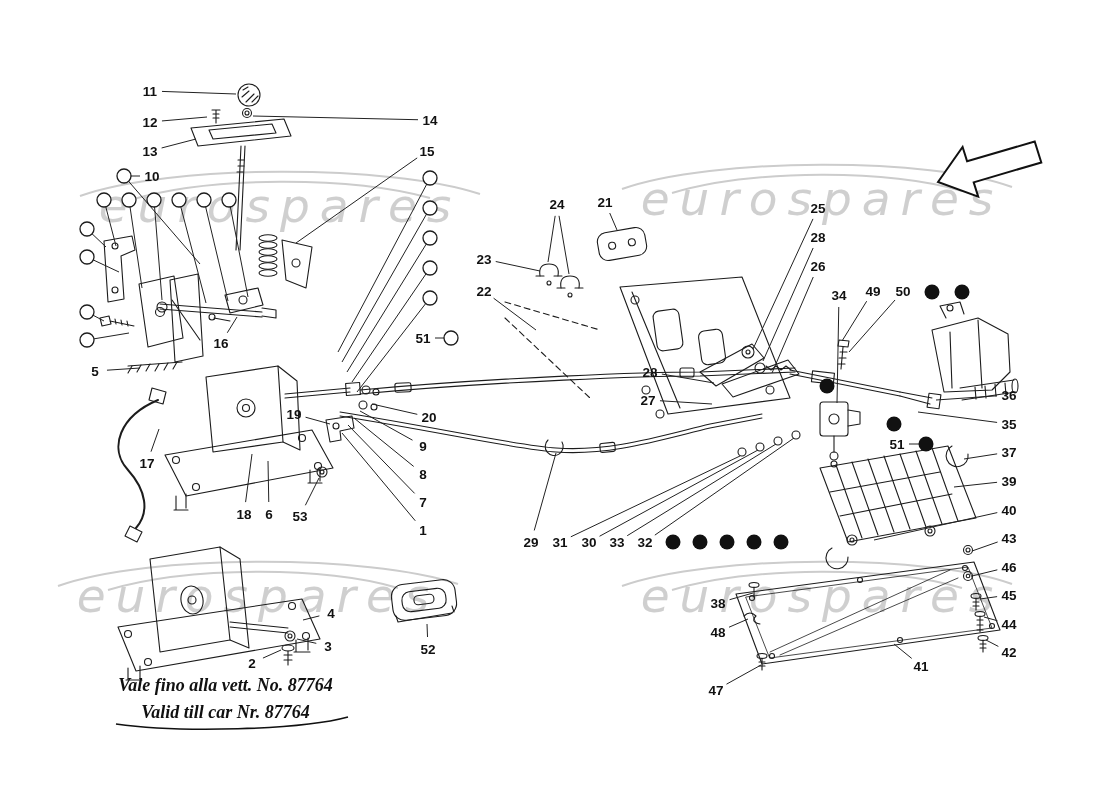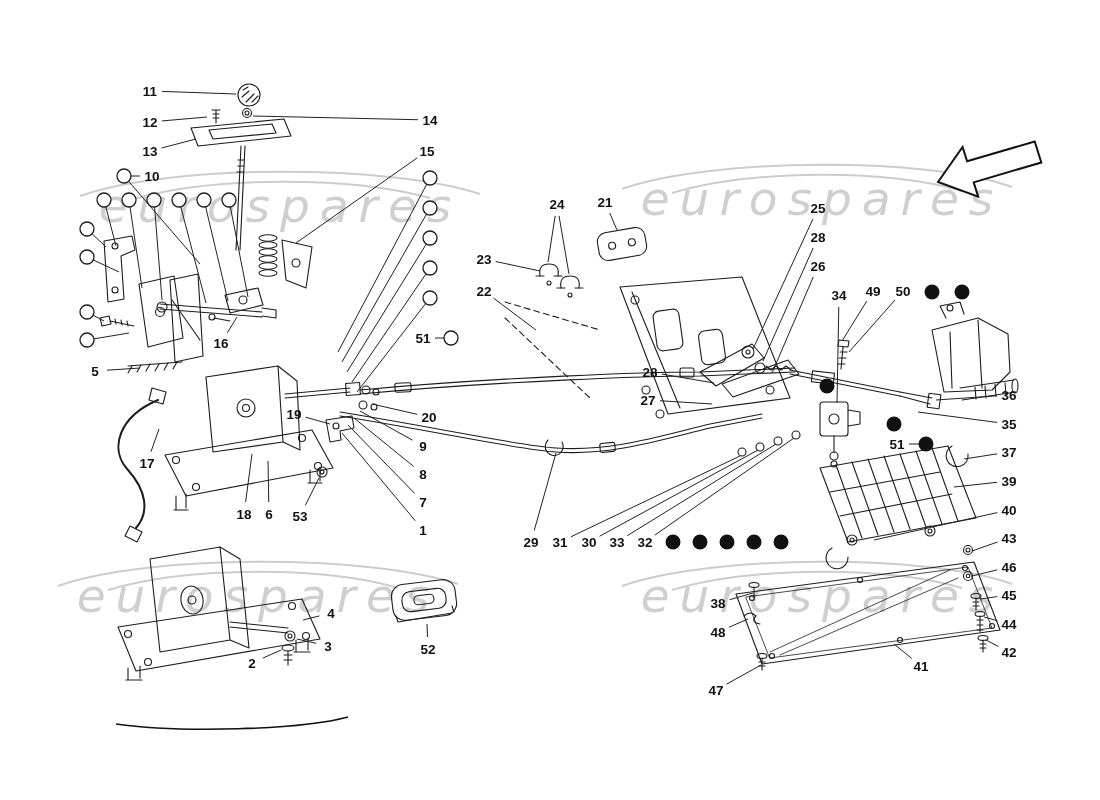--- a/index.html
+++ b/index.html
@@ -407,14 +407,18 @@
         <text x="716" y="690" dy="0.35em" text-anchor="middle" class="callout-num">47</text>
         <text x="897" y="444" dy="0.35em" text-anchor="middle" class="callout-num">51</text>
         <text x="531" y="542" dy="0.35em" text-anchor="middle" class="callout-num">29</text>
         <text x="560" y="542" dy="0.35em" text-anchor="middle" class="callout-num">31</text>
         <text x="589" y="542" dy="0.35em" text-anchor="middle" class="callout-num">30</text>
         <text x="617" y="542" dy="0.35em" text-anchor="middle" class="callout-num">33</text>
         <text x="645" y="542" dy="0.35em" text-anchor="middle" class="callout-num">32</text>
       </g>
 </svg>
 
-
+<div class="captions">
+  <div>Vale fino alla vett. No. 87764</div>
+  <div>Valid till car Nr. 87764</div>
 </div>
 
+</div>
+
 </body></html>

